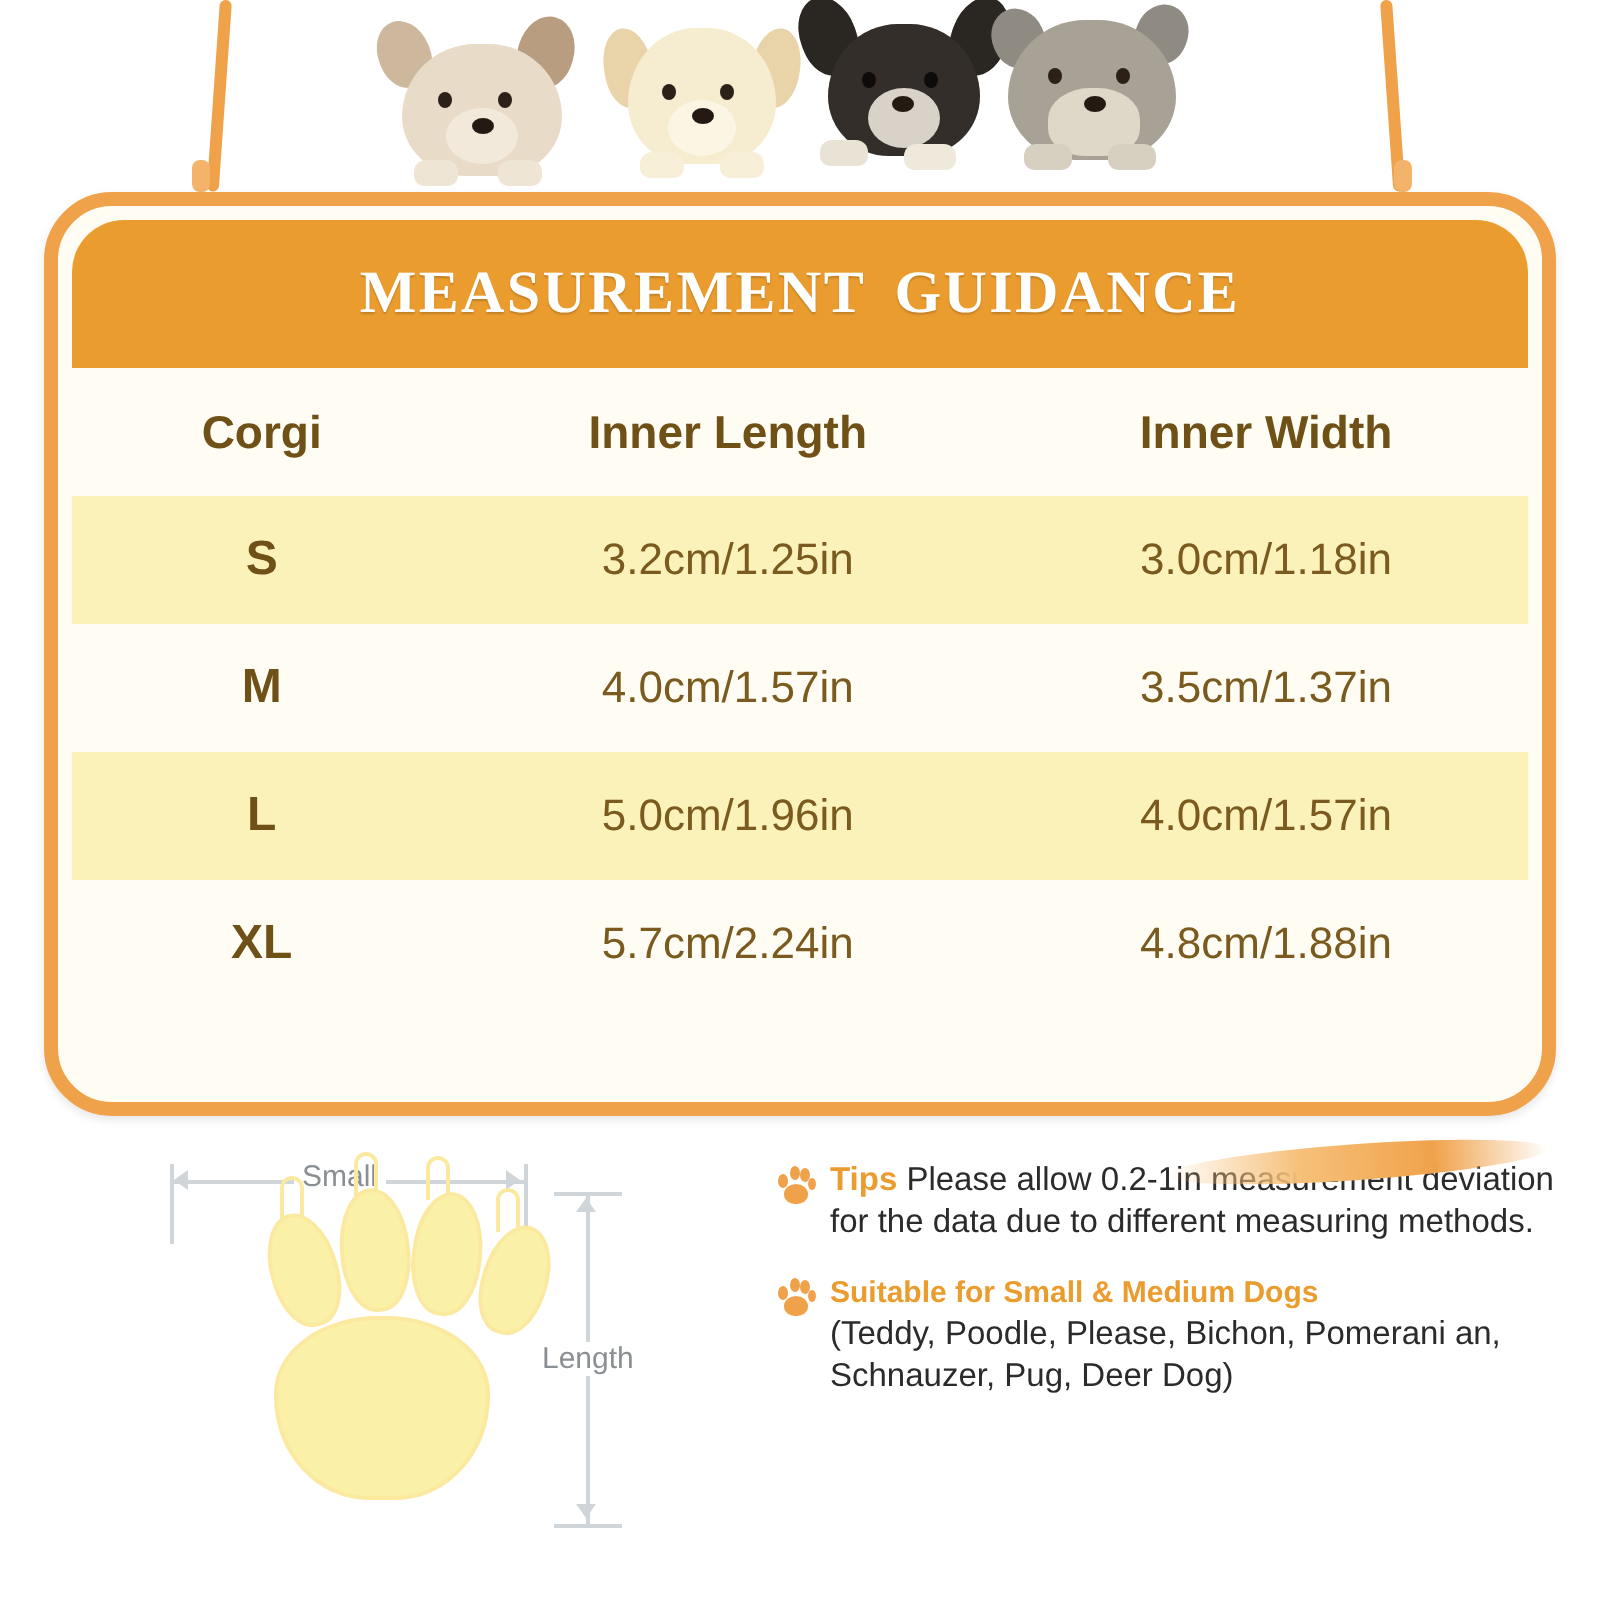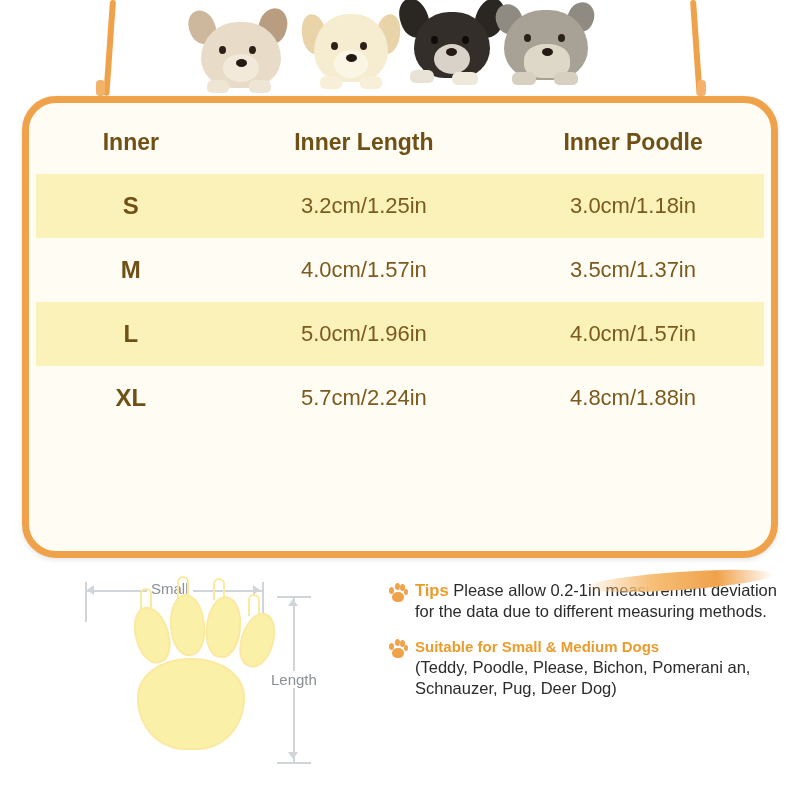--- a/index.html
+++ b/index.html
@@ -330,27 +330,28 @@
 
 <div class="cord" style="left:110px; top:0px; width:6px; height:96px; transform:rotate(4deg);"></div>
 <div class="cord" style="left:690px; top:0px; width:6px; height:96px; transform:rotate(-4deg);"></div>
 <div class="cord-pin" style="left:96px; top:80px;"></div>
 <div class="cord-pin" style="left:697px; top:80px;"></div>
 <div class="cord-knob" style="left:86px; top:106px;"></div>
 <div class="cord-knob" style="left:687px; top:106px;"></div>
 
 <div class="board">
   <div class="board-inner">
+    <div class="board-title">MEASUREMENT  GUIDANCE</div>
 
     <table class="size-table">
       <thead>
         <tr>
-          <th class="col-size">Inner</th>
+          <th class="col-size">Corgi</th>
           <th class="col-len">Inner Length</th>
-          <th class="col-wid">Inner Poodle</th>
+          <th class="col-wid">Inner Width</th>
         </tr>
       </thead>
       <tbody>
         <tr>
           <td class="size-cell">S</td>
           <td>3.2cm/1.25in</td>
           <td>3.0cm/1.18in</td>
         </tr>
         <tr>
           <td class="size-cell">M</td>

